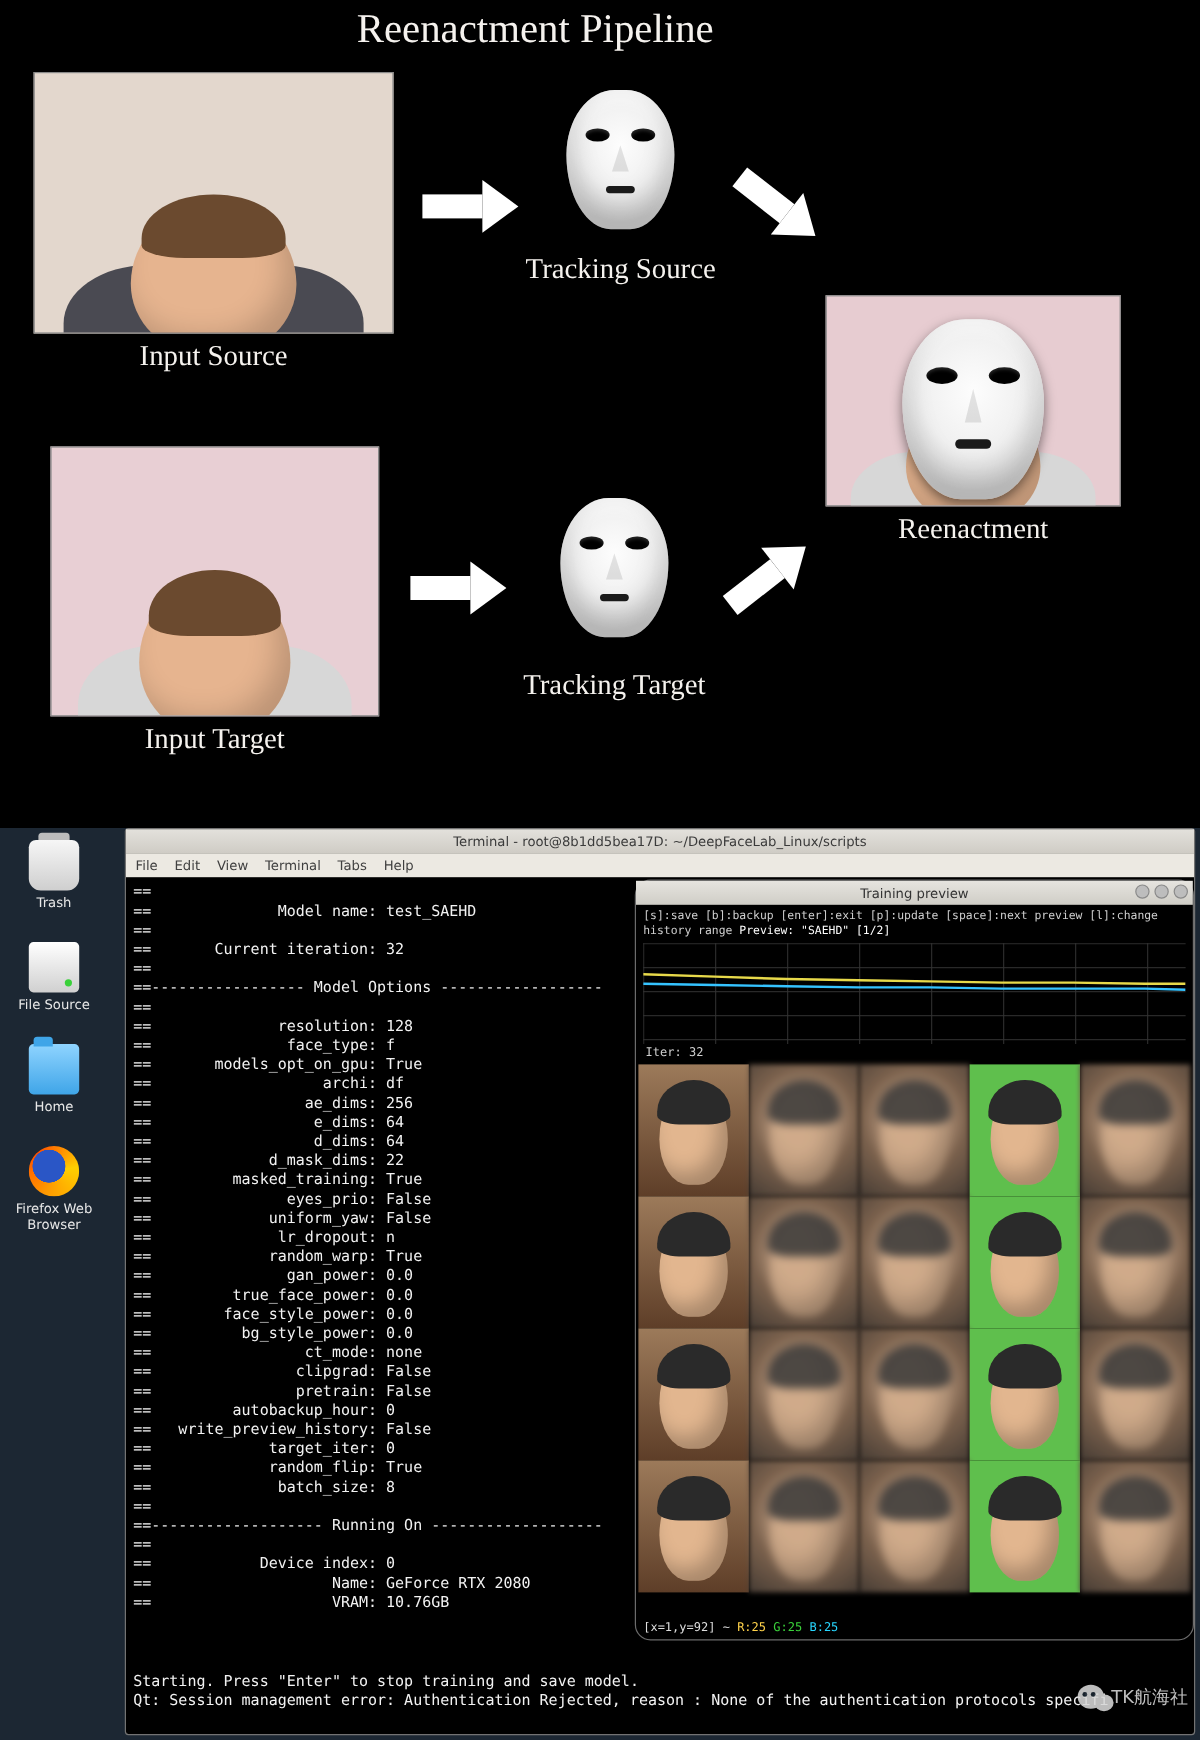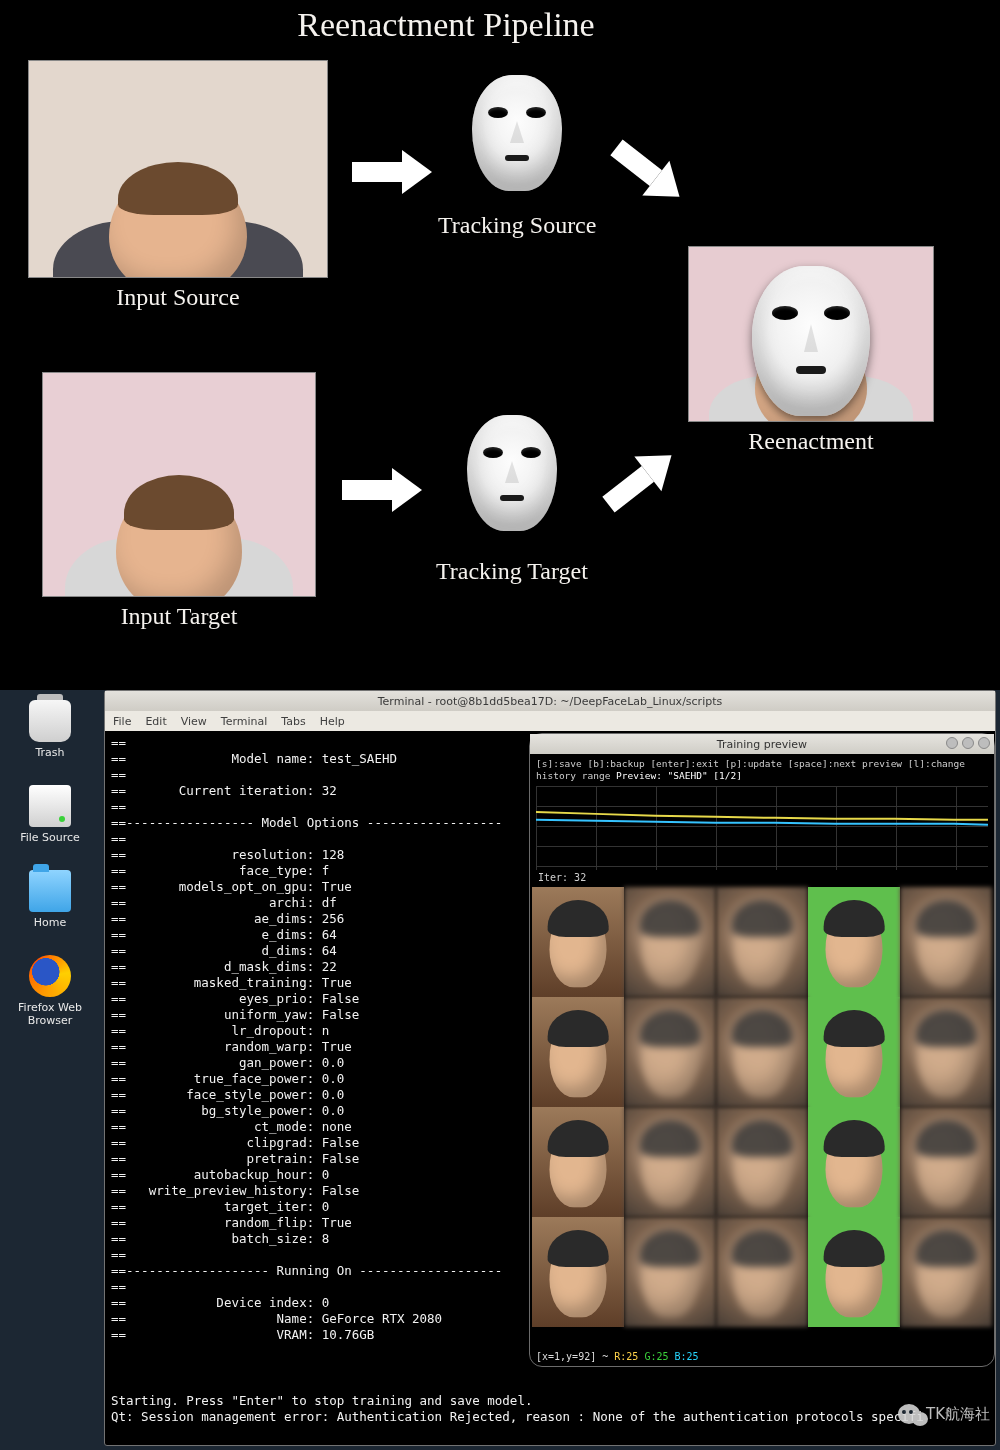--- a/index.html
+++ b/index.html
@@ -124,21 +124,21 @@
   
   .bottom-section {
     position:absolute; top:690px; left:0;
     width:1000px; height:760px;
     background:#1c2733;
     font-family: "DejaVu Sans", Arial, sans-serif;
   }
   
   .desktop-icons {
     position:absolute; top:10px; left:0; width:100px;
-    display:flex; flex-direction:column; align-items:center; gap:26px;
+    display:flex; flex-direction:column; align-items:flex-start; gap:26px;
     font-size:11px; color:#e8e8e8;
   }
   .dicon { display:flex; flex-direction:column; align-items:center; gap:4px; text-align:center; width:90px;}
   .dicon .glyph {
     width:42px; height:42px; border-radius:8px;
     display:flex; align-items:center; justify-content:center;
     font-size:24px;
   }
   .glyph.trash { background:linear-gradient(#f6f6f6,#cfcfcf); border-radius:6px 6px 10px 10px; position:relative;}
   .glyph.trash::before{content:""; position:absolute; top:-6px; left:8px; right:8px; height:6px; background:#bcbcbc; border-radius:3px 3px 0 0;}

